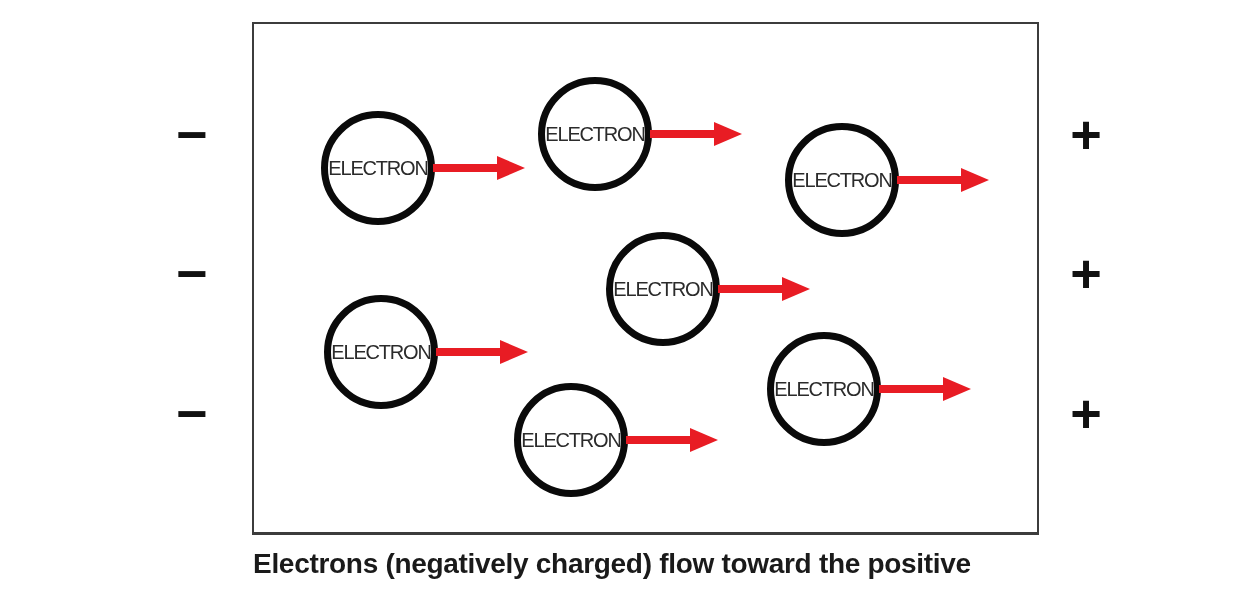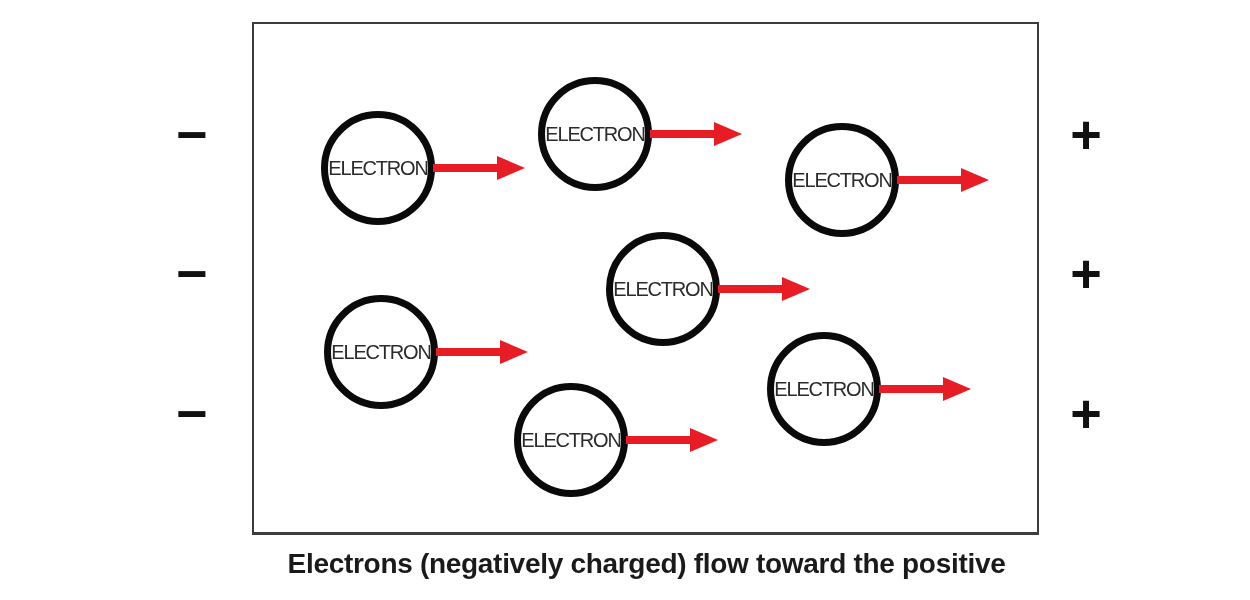--- a/index.html
+++ b/index.html
@@ -86,21 +86,21 @@
     font-size: 54px;
     font-weight: 700;
     color: #111111;
     user-select: none;
   }
   .caption {
     position: absolute;
     left: 253px;
     top: 548px;
     width: 787px;
-    text-align: center;
+    text-align: left;
     font-size: 28px;
     font-weight: 700;
     letter-spacing: -0.3px;
     color: #1a1a1a;
   }
 </style>
 </head>
 <body>
 
 <div class="stage">

